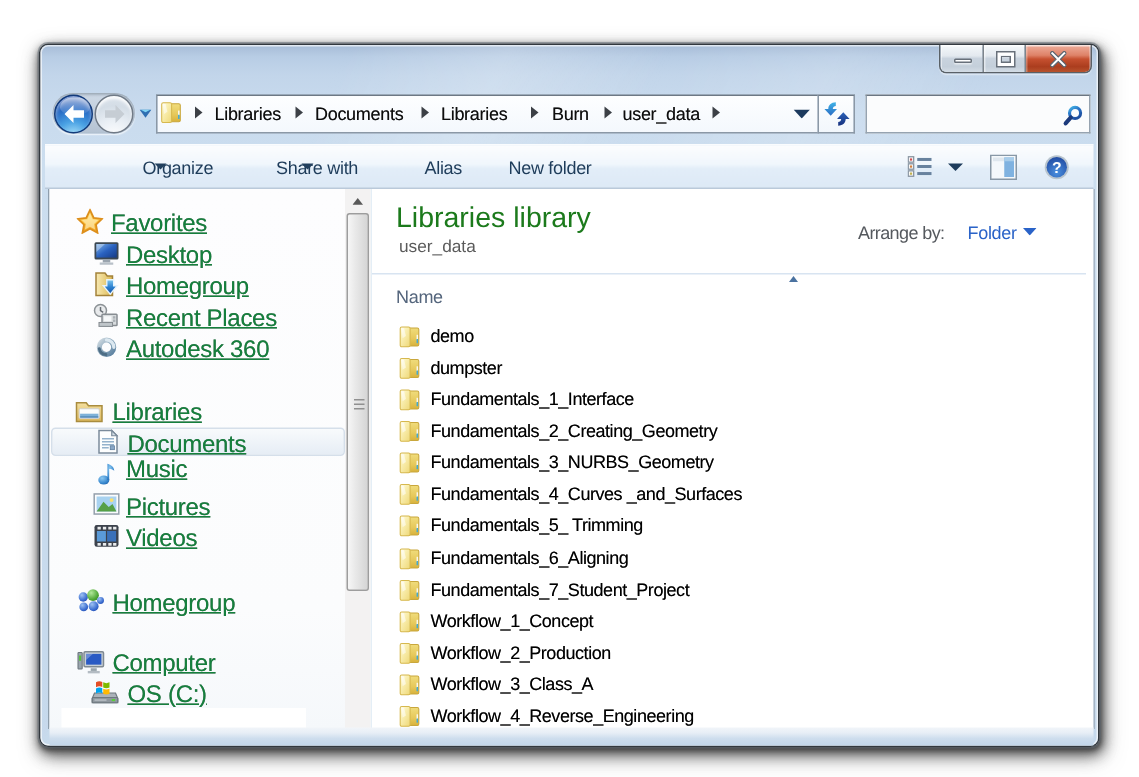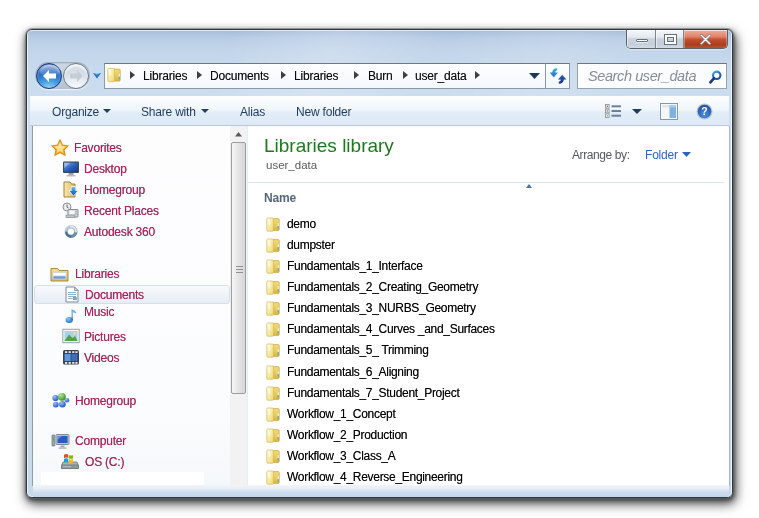--- a/index.html
+++ b/index.html
@@ -55,48 +55,48 @@
   #search { position:absolute; left:577px; top:63px; width:150px; height:26px;
     background:#fbfcfd; border:1px solid #96a3b0; border-top-color:#6b7682; }
   #search .hint { position:absolute; left:10px; top:4px; font-size:14.5px; font-style:italic; color:#878d94; letter-spacing:-0.4px; }
   .crumb { position:absolute; top:69px; font-size:12px; color:#0d0d0d; letter-spacing:-0.2px; text-shadow:0 0 0.4px rgba(0,0,0,.5); }
   .carrow { position:absolute; top:9px; width:0; height:0;
     border-left:5px solid #3c4046; border-top:4px solid transparent; border-bottom:4px solid transparent; }
   
   #toolbar { position:absolute; left:30px; top:96px; width:699px; height:30px;
     background:linear-gradient(#fcfdfe 0%,#f0f6fc 45%,#e2edf8 55%,#dde9f6 100%);
     border-top:1px solid rgba(255,255,255,.85); border-bottom:1px solid #bac9da; }
-  .tbtxt { position:absolute; top:105px; font-size:12px; color:#1e3c5a; letter-spacing:-0.2px; }
+  .tbtxt { position:absolute; top:105px; font-size:12px; color:#1e3c5a; letter-spacing:-0.2px;margin-left:43px; }
   .tbarrow { position:absolute; width:0; height:0; border-top:4px solid #22405e;
     border-left:4px solid transparent; border-right:4px solid transparent; top:109px; }
   
   #content { position:absolute; left:33px; top:126px; width:696px; height:360px; background:#ffffff; }
   #navbg { position:absolute; left:33px; top:126px; width:197px; height:360px; background:linear-gradient(#fdfdfe 0%,#fbfcfd 78%,#f5f8fb 100%); }
   #whitepatch { position:absolute; left:41px; top:472px; width:163px; height:18px; background:#ffffff; }
   #divider { position:absolute; left:247px; top:126px; width:1px; height:360px; background:#e4eef6; }
   
-  .navtxt { position:absolute; font-size:12px; color:#be185d; letter-spacing:-0.2px; text-shadow:0 0 0.4px rgba(0,0,0,.5); }
+  .navtxt { position:absolute; font-size:16px; color:#15803d; letter-spacing:-0.2px; text-shadow:0 0 0.4px rgba(0,0,0,.5);text-decoration:underline; }
   #sel { position:absolute; left:34px; top:285px; width:196px; height:19px; border-radius:3px;
     border:1px solid #d5dfea; background:linear-gradient(#f8fafc,#e6edf5); }
   
   #sbtrack { position:absolute; left:230px; top:126px; width:17px; height:360px; background:#f3f2f2; }
   #sbthumb { position:absolute; left:231px; top:142px; width:15px; height:252px;
     border:1px solid #9d9d9d; border-radius:2px;
     background:linear-gradient(90deg,#f6f6f6,#e8e8e8 40%,#d5d5d5); }
   .grip { position:absolute; left:4px; width:7px; height:1px; background:#909090; }
   
   .row { position:absolute; left:287px; font-size:12px; color:#000000; letter-spacing:-0.3px; text-shadow:0 0 0.4px rgba(0,0,0,.55); }
   .fold { position:absolute; }
   
   #dlib { position:absolute; left:264px; top:135px; font-size:19px; color:#1c7a1c; }
   #udata { position:absolute; left:266px; top:159px; font-size:11.5px; color:#5a5a5a; }
   #arrange { position:absolute; left:572px; top:148px; font-size:12px; color:#55595e; letter-spacing:-0.4px; }
   #folderlbl { position:absolute; left:645px; top:148px; font-size:12px; color:#2a63c8; letter-spacing:-0.2px; }
   #hsep { position:absolute; left:248px; top:182px; width:476px; height:1px; background:#d8e4f1; }
-  #namehdr { position:absolute; left:264px; top:191px; font-size:12px; color:#54657c; letter-spacing:-0.2px;font-weight:bold; }
+  #namehdr { position:absolute; left:264px; top:191px; font-size:12px; color:#54657c; letter-spacing:-0.2px; }
   #sortarr { position:absolute; left:526px; top:184px; width:0; height:0;
     border-bottom:4px solid #4a72a0; border-left:3.5px solid transparent; border-right:3.5px solid transparent; }
   #bottomband { position:absolute; left:33px; top:485px; width:696px; height:12px;
     background:linear-gradient(#f1f5f9 0%,#e7eef6 30%,#cddded 62%,#c2d6ea 100%); }
 </style>
 </head>
 <body>
 <div id="win"></div>
 
 <div id="caps">
@@ -161,21 +161,20 @@
       <linearGradient id="rfg2" x1="0" y1="0" x2="0" y2="1">
     <stop offset="0" stop-color="#2a62b8"></stop>
         <stop offset="1" stop-color="#16307e"></stop>
   </linearGradient>
     </defs>
   <path d="M9.2 2.2 C6 2.2 4.2 4.2 4.2 6.6 L1.6 6.6 L5.8 11.2 L10 6.6 L7.2 6.6 C7.2 5.2 8.2 4.6 9.2 4.6 Z" fill="url(#rfg1)"></path>
   <path d="M10.8 17.8 C14 17.8 15.8 15.8 15.8 13.4 L18.4 13.4 L14.2 8.8 L10 13.4 L12.8 13.4 C12.8 14.8 11.8 15.4 10.8 15.4 Z" fill="url(#rfg2)"></path>
 </svg>
 
 <div id="search">
-  <div class="hint">Search user_data</div>
   <svg style="position:absolute;left:129px;top:6px" width="16" height="18" viewBox="0 0 16 18">
     <defs>
         <linearGradient id="magg" x1="0" y1="0" x2="0.6" y2="1">
       <stop offset="0" stop-color="#45b4e4"></stop>
           <stop offset="0.45" stop-color="#2a74c8"></stop>
           <stop offset="1" stop-color="#1e4fa0"></stop>
     </linearGradient>
       </defs>
     <circle cx="9.7" cy="5.3" r="3.7" fill="none" stroke="url(#magg)" stroke-width="2.1"></circle>
     <line x1="6.9" y1="8.3" x2="3.4" y2="12.3" stroke="#1c3a7c" stroke-width="2.7" stroke-linecap="round"></line>

